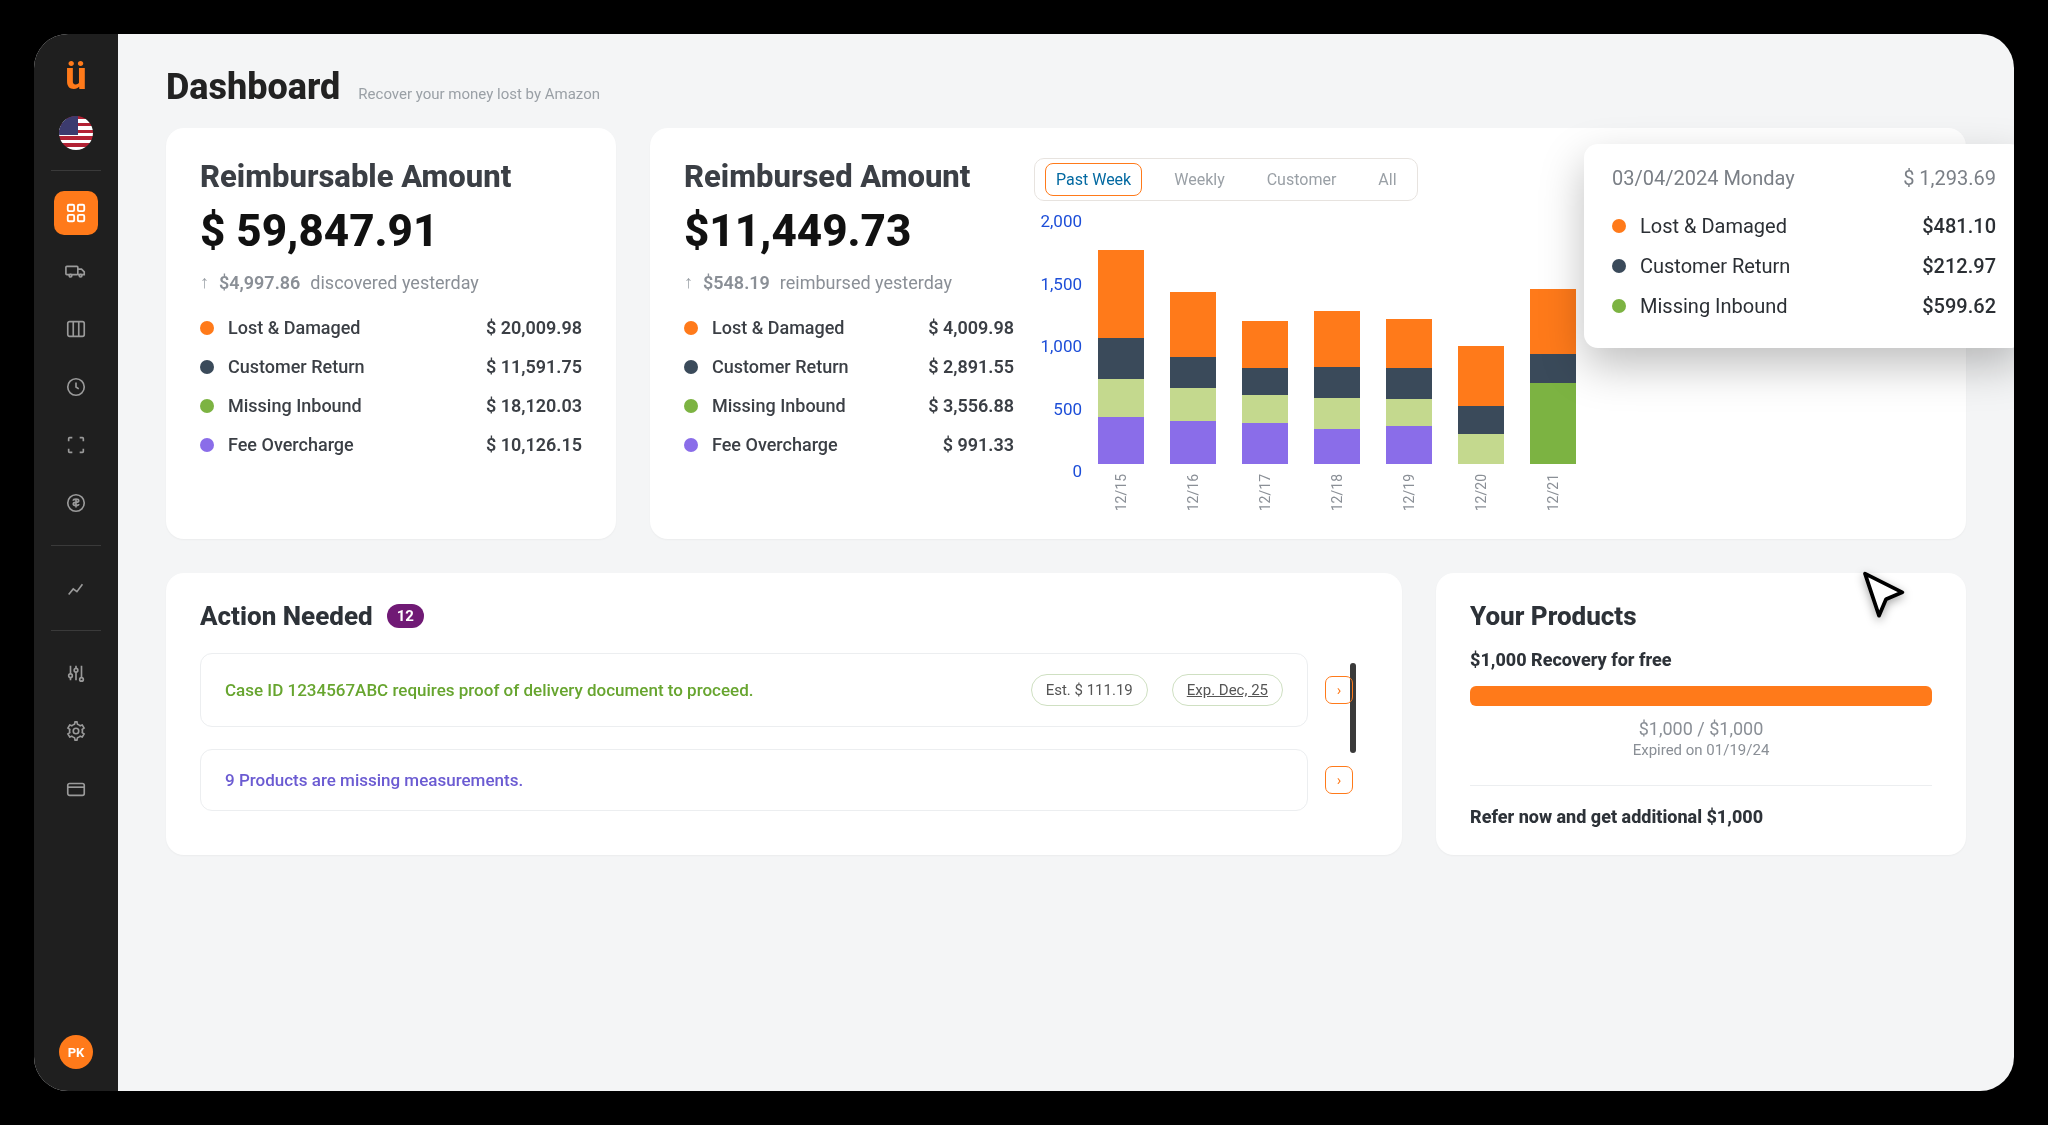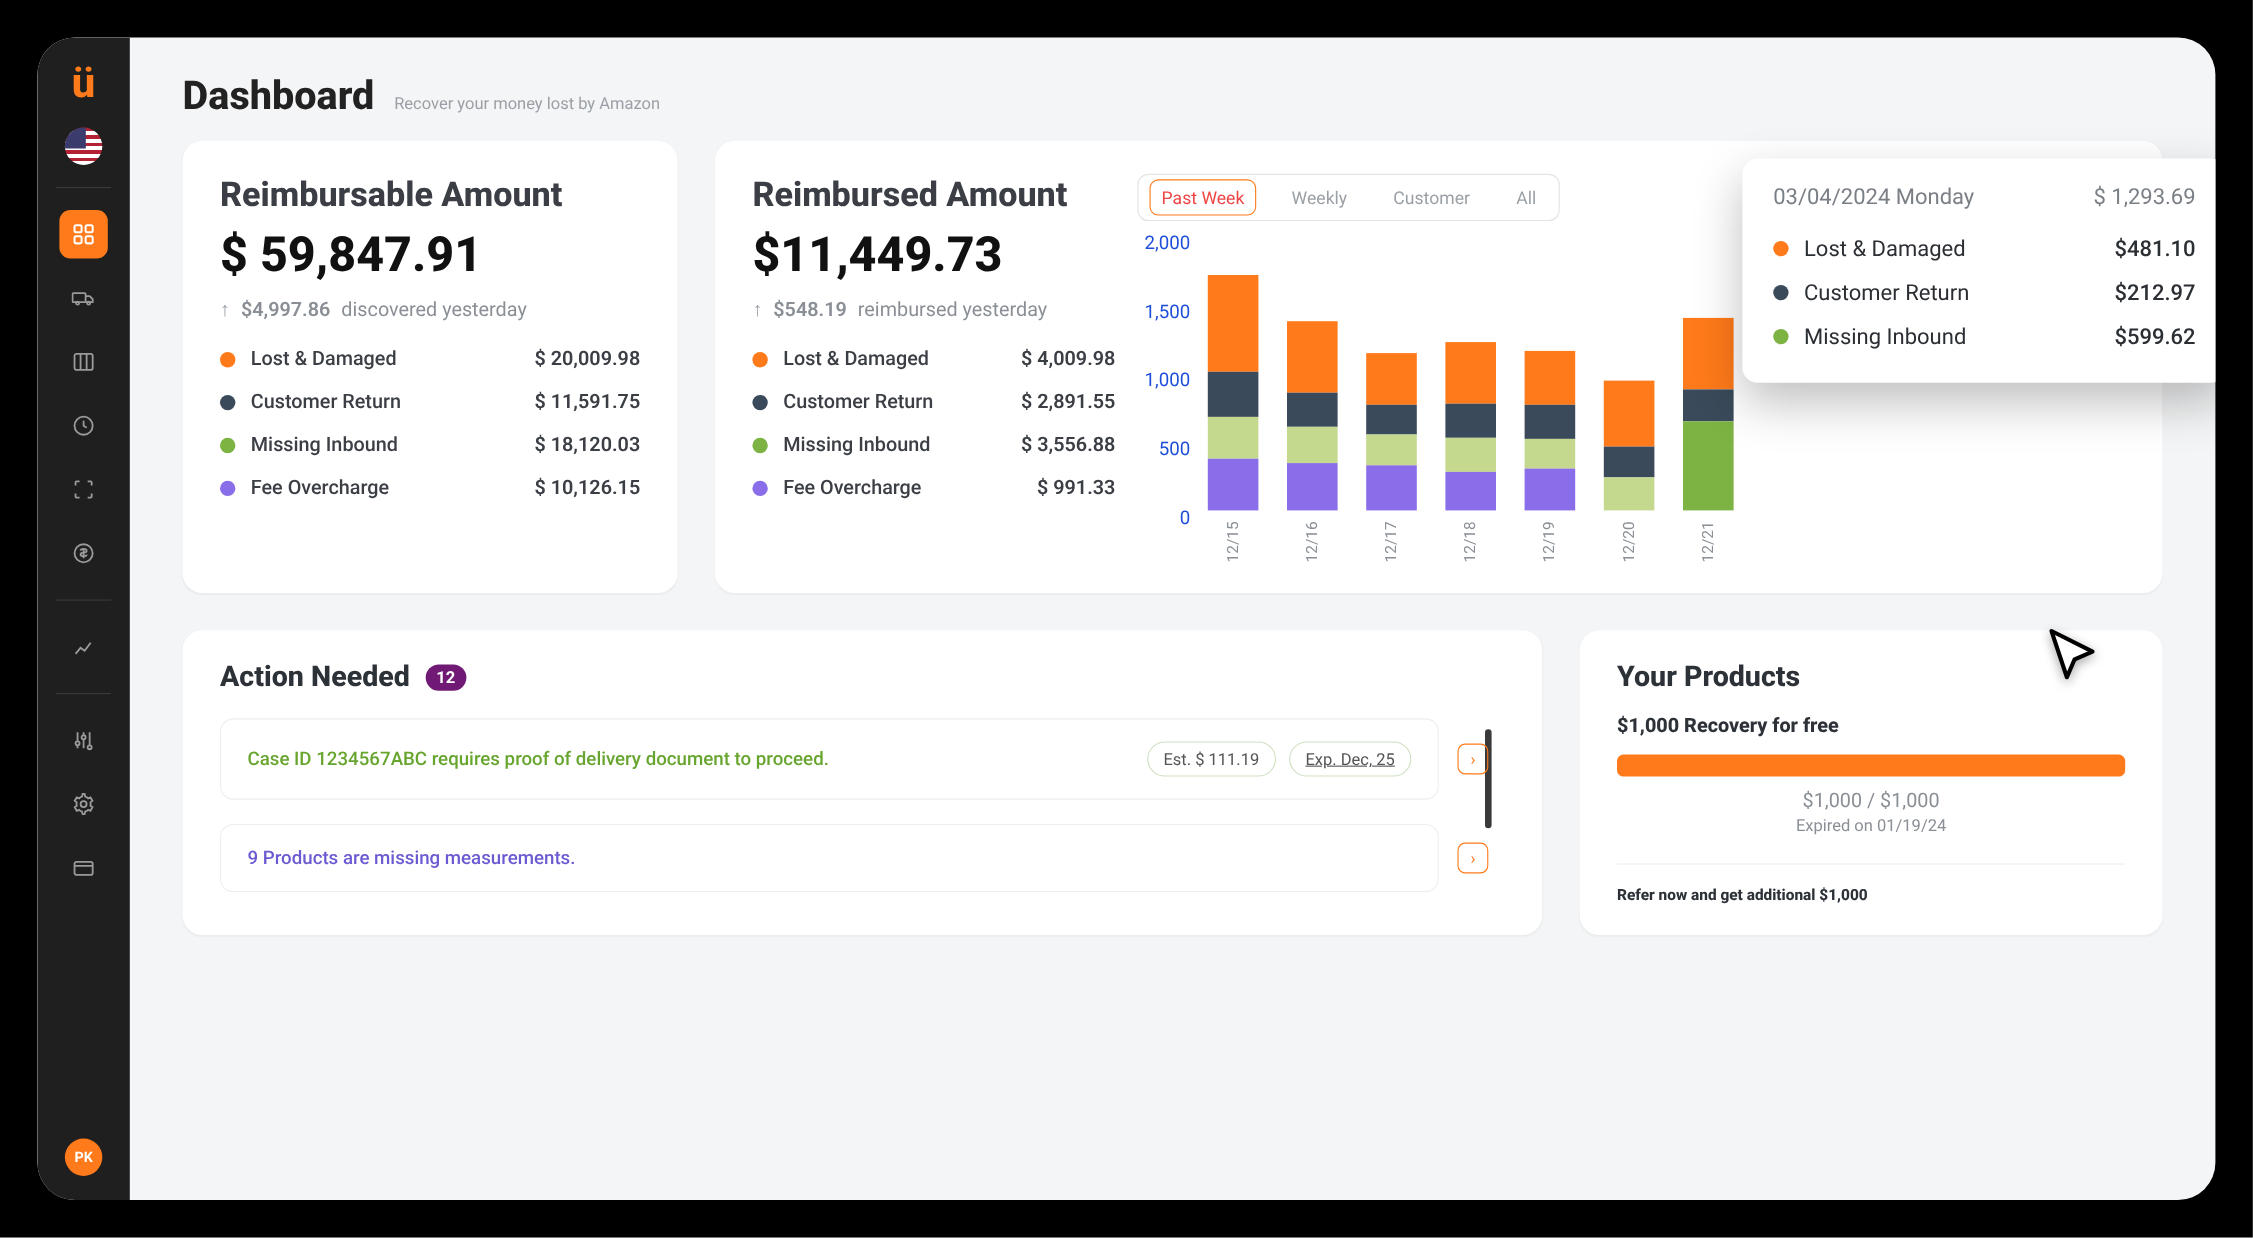--- a/index.html
+++ b/index.html
@@ -109,21 +109,21 @@
   .legend-val { margin-left:auto; font-size:18px; color:#3b3f45; font-weight:600;}
   .c-orange{background:#ff7a1a;}
   .c-dblue{background:#3a4a5a;}
   .c-green{background:#7cb342;}
   .c-purple{background:#8a6de9;}
   
   .chart-left { width: 330px; }
   .chart-right { flex:1; display:flex; flex-direction:column; }
   .tabs { display:flex; gap:22px; align-items:center; margin-bottom:10px; border:1px solid #e7e3df; border-radius:10px; padding:4px 10px; align-self:flex-start;}
   .tab { font-size:16px; color:#9aa0a6; padding:6px 10px; border-radius:8px; cursor:pointer;}
-  .tab.active { color:#ef4444; border:1.5px solid #ff7a1a; }
+  .tab.active { color:#0369a1; border:1.5px solid #ff7a1a; }
   .plot-area { flex:1; display:flex; position:relative; }
   .y-axis { width:56px; display:flex; flex-direction:column; justify-content:space-between; height:270px; font-size:17px; color:#1d4ed8; text-align:right; padding-right:8px;gap:12px;}
   .bars-wrap { flex:1; height:300px; display:flex; align-items:flex-end; gap:26px; padding:0 8px; position:relative;}
   .bar-col { width:46px; display:flex; flex-direction:column; align-items:center;}
   .bar-stack { width:46px; display:flex; flex-direction:column-reverse; }
   .seg { width:100%; }
   .x-label { margin-top:10px; font-size:14px; color:#8a8f96; writing-mode: vertical-rl; transform: rotate(180deg);}
   
   .tooltip {
     position:absolute;
@@ -148,21 +148,21 @@
   .cursor-arrow svg { width:56px; height:56px; filter:drop-shadow(0 3px 5px rgba(0,0,0,.35));}
   
   .bottom-row { display:flex; gap:34px; margin-top:34px; }
   .card.actions { flex:1; padding:28px 34px;}
   .card.benefits { width:530px; padding:28px 34px;}
   .section-title { font-size:26px; font-weight:800; color:#2d3238; display:flex; align-items:center; gap:14px;}
   .count-pill { background:#701a75; color:#fff; font-size:15px; font-weight:700; padding:3px 10px; border-radius:999px;}
   .action-item {
     border:1px solid #eceef0; border-radius:12px;
     padding:20px 24px; margin-top:22px;
-    display:flex; align-items:center; gap:4px;
+    display:flex; align-items:center; gap:16px;
     position:relative;
   }
   .action-text { font-size:17px; font-weight:500;}
   .action-text.green { color:#67a52f; }
   .action-text.purple { color:#6b5bd2; }
   .pill { border:1px solid #cfe0c2; color:#555; font-size:15px; padding:6px 14px; border-radius:999px; margin-left:auto;}
   .pill + .pill { margin-left:8px;text-decoration:underline;}
   .go-btn {
     width:28px; height:28px; border:1.5px solid #ff7a1a; border-radius:7px;
     display:flex; align-items:center; justify-content:center; color:#ff7a1a;
@@ -170,21 +170,21 @@
     position:absolute; right:-46px; top:50%; transform:translateY(-50%);
   }
   .action-scroll-wrap { position:relative; padding-right:60px;}
   .scroll-ind { position:absolute; right:12px; top:10px; width:6px; height:90px; background:#3a3a3a; border-radius:3px;}
   .benefit-sub { font-size:18px; font-weight:800; color:#2d3238; margin-top:18px;}
   .progress-track { width:100%; height:20px; border-radius:6px; background:#ff7a1a; margin-top:16px;}
   .progress-meta { text-align:center; color:#8a8f96; margin-top:12px;}
   .progress-meta .line1 { font-size:18px; }
   .progress-meta .line2 { font-size:15px; margin-top:2px;}
   .divider { height:1px; background:#eceef0; margin:26px 0 20px;}
-  .refer-line { font-size:14px; font-weight:800; color:#2d3238;}
+  .refer-line { font-size:18px; font-weight:800; color:#2d3238;}
 </style>
 </head>
 <body>
 
 <div class="device-frame">
   <div class="screen">
 
     <div class="sidebar">
       <div class="logo">ü</div>
       <div class="flag"></div>

